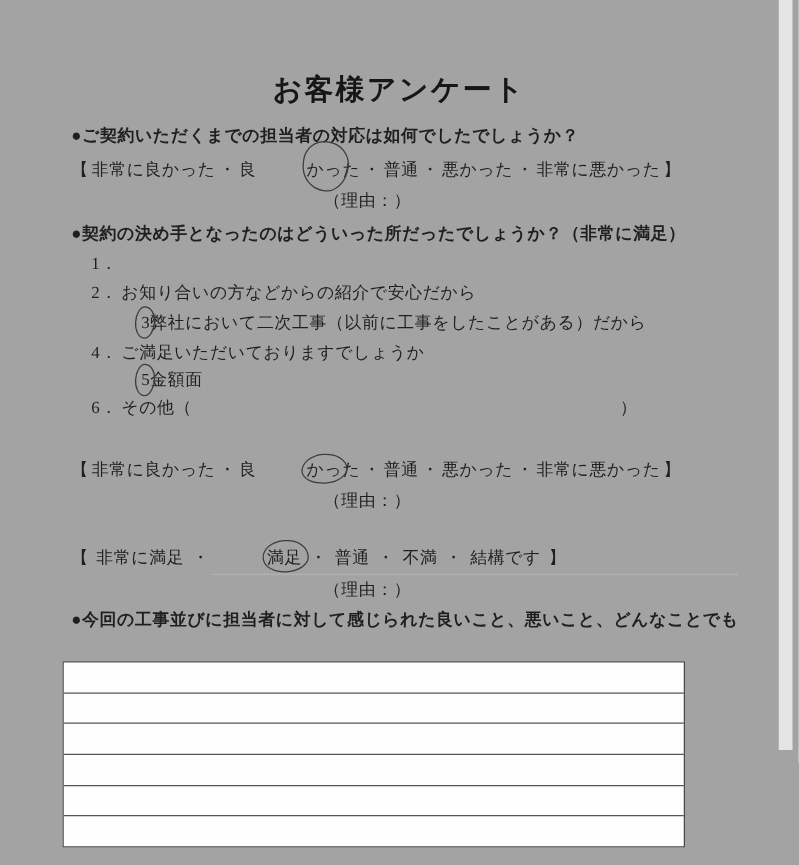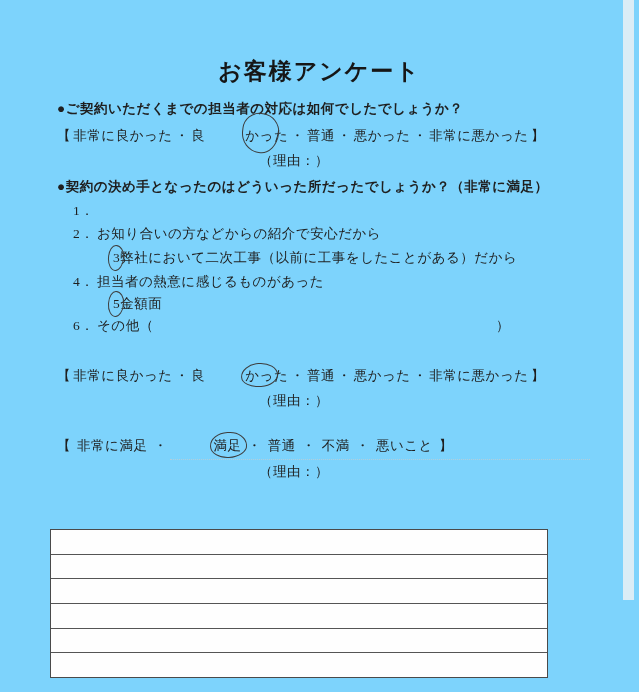--- a/index.html
+++ b/index.html
@@ -1,20 +1,20 @@
 <!DOCTYPE html>
 <html><head>
 <meta charset="utf-8">
 <style>
   html,body{margin:0;padding:0;background:#e9e9e9;}
   .page{
     position:relative;
     width:639px;height:692px;
     margin:0 auto;
-    background:#7dd3fc;
+    background:#a3a3a3;
     overflow:hidden;
     font-family:"Liberation Serif","DejaVu Serif",serif;
     color:#1f1f1f;
     font-size:13.5px;
     letter-spacing:.5px;
   }
   .abs{position:absolute;left:57px;font-family:Liberation Serif, serif;}
   .line{height:19px;line-height:19px;white-space:nowrap;}
   .title{
     left:0;width:100%;top:56px;text-align:center;
@@ -90,21 +90,21 @@
   <div class="abs line item-row" style="top:224px">
     <span class="item-num">2．</span>
     <span>お知り合いの方などからの紹介で安心だから</span>
   </div>
   <div class="abs line item-row" style="top:248px">
     <span class="item-num"><span class="hc hc-num"><span>3</span></span></span>
     <span>弊社において二次工事（以前に工事をしたことがある）だから</span>
   </div>
   <div class="abs line item-row" style="top:272px">
     <span class="item-num">4．</span>
-    <span>担当者の熱意に感じるものがあった</span>
+    <span>ご満足いただいておりますでしょうか</span>
   </div>
   <div class="abs line item-row" style="top:294px">
     <span class="item-num"><span class="hc hc-num"><span>5</span></span></span>
     <span>金額面</span>
   </div>
   <div class="abs line item-row item-tail-row" style="top:316px">
     <span class="item-num">6．</span>
     <span>その他（</span>
     <span class="item-tail">）</span>
   </div>
@@ -130,29 +130,30 @@
   <div class="abs line opts opts-mid" style="top:436px">
     <span>【</span>
     <span>非常に満足</span>
     <span>・</span>
     <span class="hc hc-word"><span>満足</span></span>
     <span>・</span>
     <span>普通</span>
     <span>・</span>
     <span>不満</span>
     <span>・</span>
-    <span>悪いこと</span>
+    <span>結構です</span>
     <span>】</span>
   </div>
   <div class="abs dotted-artifact"></div>
   <div class="abs line reason" style="top:462px">
     <span>（理由：</span>
     <span>）</span>
   </div>
 
+  <div class="abs line question" style="top:486px">●今回の工事並びに担当者に対して感じられた良いこと、悪いこと、どんなことでも</div>
 
   <div class="abs ctable">
     <div class="crow"></div>
     <div class="crow"></div>
     <div class="crow"></div>
     <div class="crow"></div>
     <div class="crow"></div>
     <div class="crow"></div>
   </div>
 

